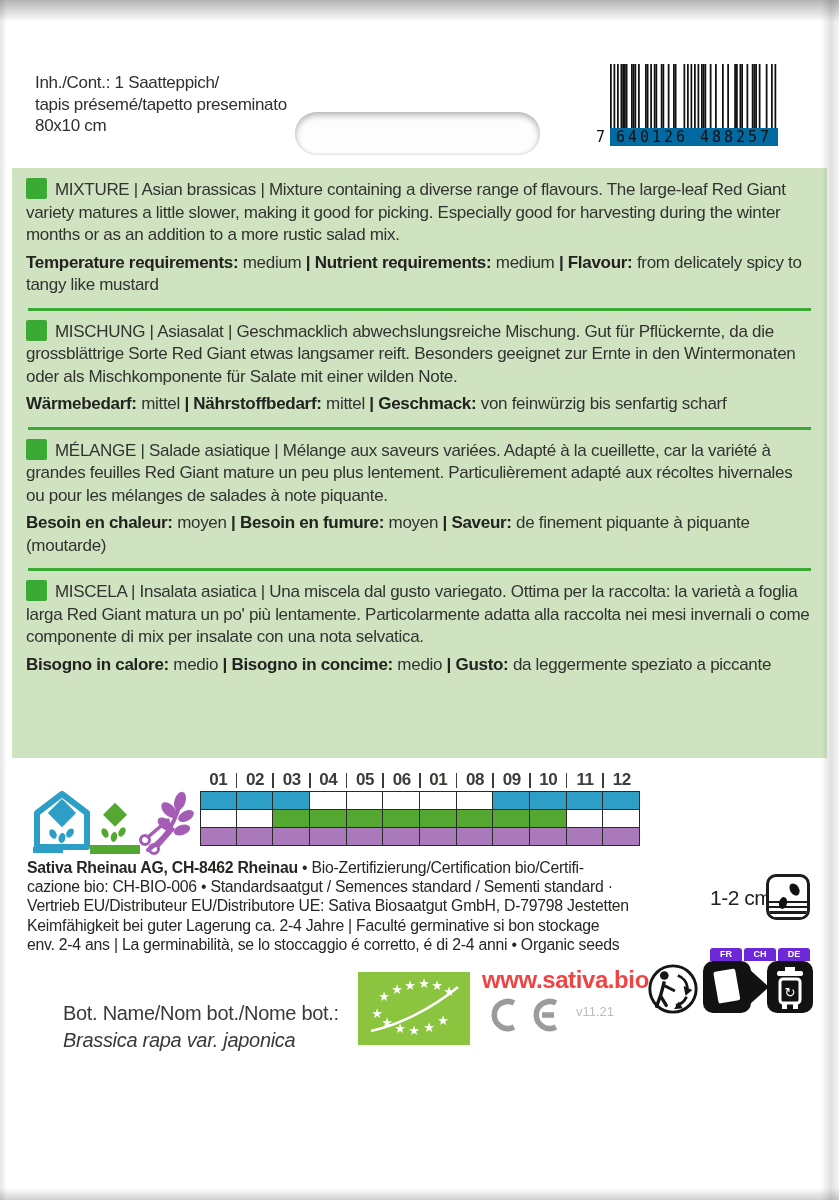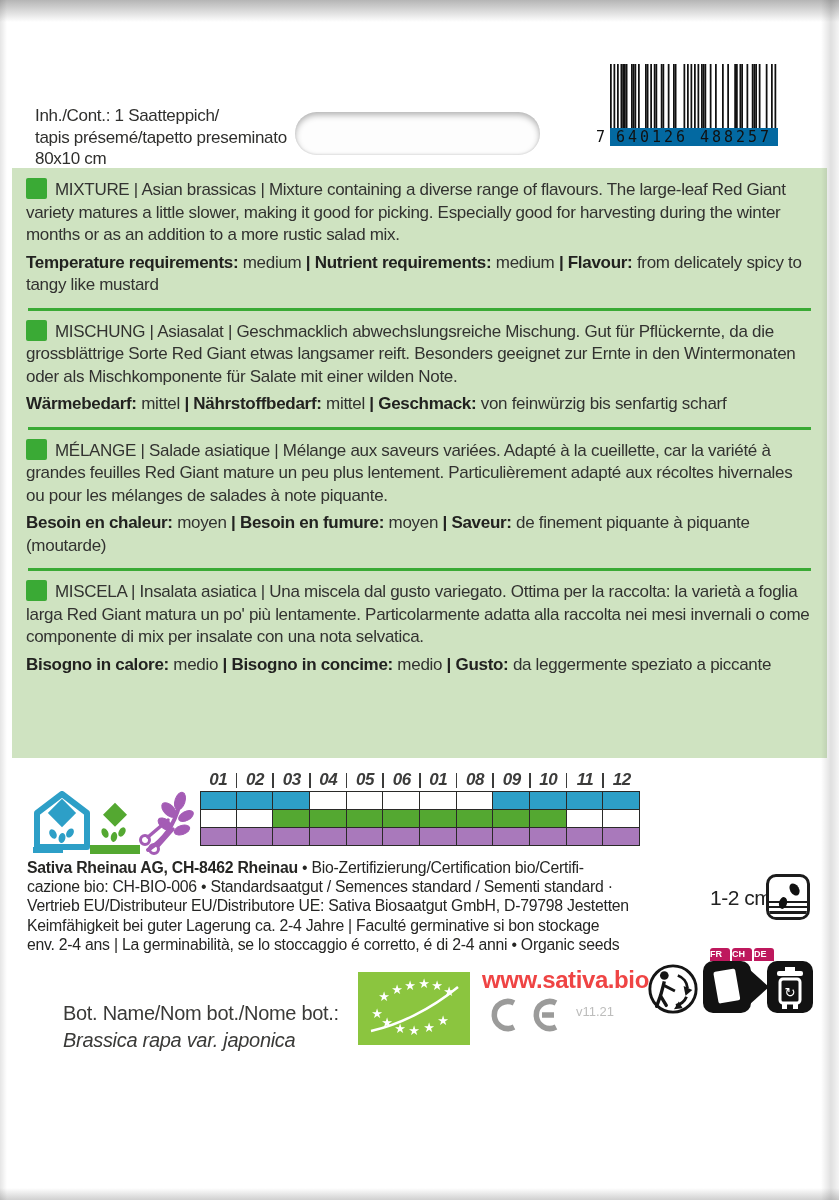--- a/index.html
+++ b/index.html
@@ -11,21 +11,21 @@
   .edge-top{position:absolute;left:0;top:0;right:0;height:22px;
     background:linear-gradient(180deg,rgba(120,120,120,.55),rgba(255,255,255,0));pointer-events:none;}
   .edge-bottom{position:absolute;left:0;bottom:0;right:0;height:12px;
     background:linear-gradient(0deg,rgba(120,120,120,.35),rgba(255,255,255,0));pointer-events:none;}
   .edge-right{position:absolute;right:0;top:0;bottom:0;width:18px;
     background:linear-gradient(90deg,rgba(0,0,0,0),rgba(0,0,0,.12) 55%,rgba(0,0,0,.04));pointer-events:none;}
   .edge-left{position:absolute;left:0;top:0;bottom:0;width:7px;
     background:linear-gradient(90deg,rgba(0,0,0,.10),rgba(0,0,0,0));pointer-events:none;}
 
   
-  .contents{position:absolute;left:35px;top:105px;font-size:17px;line-height:21.5px;
+  .contents{position:absolute;left:35px;top:72px;font-size:17px;line-height:21.5px;
     letter-spacing:-.3px;white-space:nowrap;color:#2f2f2d;}
   .hang-hole{position:absolute;left:295px;top:112px;width:245px;height:43px;border-radius:22px;
     background:#fdfdfd;box-shadow:inset 0 3px 6px rgba(0,0,0,.30),inset 0 -1px 2px rgba(0,0,0,.08),0 1px 0 #fff;}
   .barcode{position:absolute;left:596px;top:64px;width:182px;}
   .barcode svg{display:block;margin-left:14px;}
   .barcode svg rect{fill:#111;}
   .bdigits{position:relative;margin-top:-12px;display:flex;align-items:flex-end;
     font-family:"DejaVu Sans Mono","Liberation Mono",monospace;font-size:15px;color:#111;}
   .bdigits .lead{width:14px;}
   .bdigits .grp{flex:1;text-align:center;background:#0369a1;letter-spacing:3px;}
@@ -41,21 +41,21 @@
   .specs b{font-weight:700;color:#222220;margin-top:32px;}
   .divider{height:3px;background:#3aaa35;margin:11px 2px 9px;}
 
   
   .calendar{position:absolute;left:0;top:768px;width:839px;height:95px;}
   .cal-icon{position:absolute;}
   .icon-greenhouse{left:33px;top:23px;}
   .icon-directsow{left:90px;top:34px;}
   .icon-harvest{left:136px;top:22px;}
   .cal-grid{position:absolute;left:200px;top:2px;width:440px;}
-  .mrow{display:grid;grid-template-columns:repeat(12,1fr);height:20px;margin-bottom:2px;font-style:italic;}
+  .mrow{display:grid;grid-template-columns:repeat(12,1fr);height:20px;margin-bottom:2px;}
   .mcell{position:relative;text-align:center;font-size:17px;font-weight:700;color:#3c3c3b;
     letter-spacing:-.5px;line-height:20px;}
   .mcell .tick{position:absolute;left:-1px;top:3px;bottom:2px;width:1.5px;background:#3c3c3b;}
   .crow{display:grid;grid-template-columns:repeat(12,1fr);height:19px;margin-top:-1px;}
   .ccell{border:1px solid #2a2a28;border-left:none;background:#fff;}
   .crow .ccell:first-child{border-left:1px solid #2a2a28;}
 
   
   .legal{position:absolute;left:27px;top:858px;width:660px;font-size:15.8px;line-height:19.2px;
     letter-spacing:-.25px;color:#262624;white-space:nowrap;}
@@ -75,22 +75,22 @@
   
   .botname{position:absolute;left:63px;top:1000px;font-size:20px;line-height:27px;color:#3a3a38;letter-spacing:-.3px;}
   .botname .latin{font-style:italic;}
   .eu-logo{position:absolute;left:358px;top:972px;}
   .website{position:absolute;left:482px;top:966px;font-size:24px;font-weight:700;color:#ef4444;letter-spacing:-.4px;}
   .ce-mark{position:absolute;left:483px;top:998px;}
   .version{position:absolute;left:576px;top:1004px;font-size:13px;color:#bdbdbc;}
   .triman{position:absolute;left:646px;top:962px;}
   .disposal{position:absolute;left:703px;top:948px;width:110px;}
   .disposal .tabs{display:flex;gap:2px;margin-left:7px;}
-  .disposal .tab{background:#be185d;color:#fff;font-size:9px;font-weight:700;line-height:12px;
-    padding:0 0 1px;width:20px;text-align:left;border-radius:3px 3px 0 0;}
+  .disposal .tab{background:#6d28d9;color:#fff;font-size:9px;font-weight:700;line-height:12px;
+    padding:0 0 1px;width:32px;text-align:center;border-radius:3px 3px 0 0;}
 </style>
 </head>
 <body>
 
 <div class="packet">
 
   <div class="contents">
     <div>Inh./Cont.:  1 Saatteppich/</div>
     <div>tapis présemé/tapetto preseminato</div>
     <div>80x10 cm</div>

